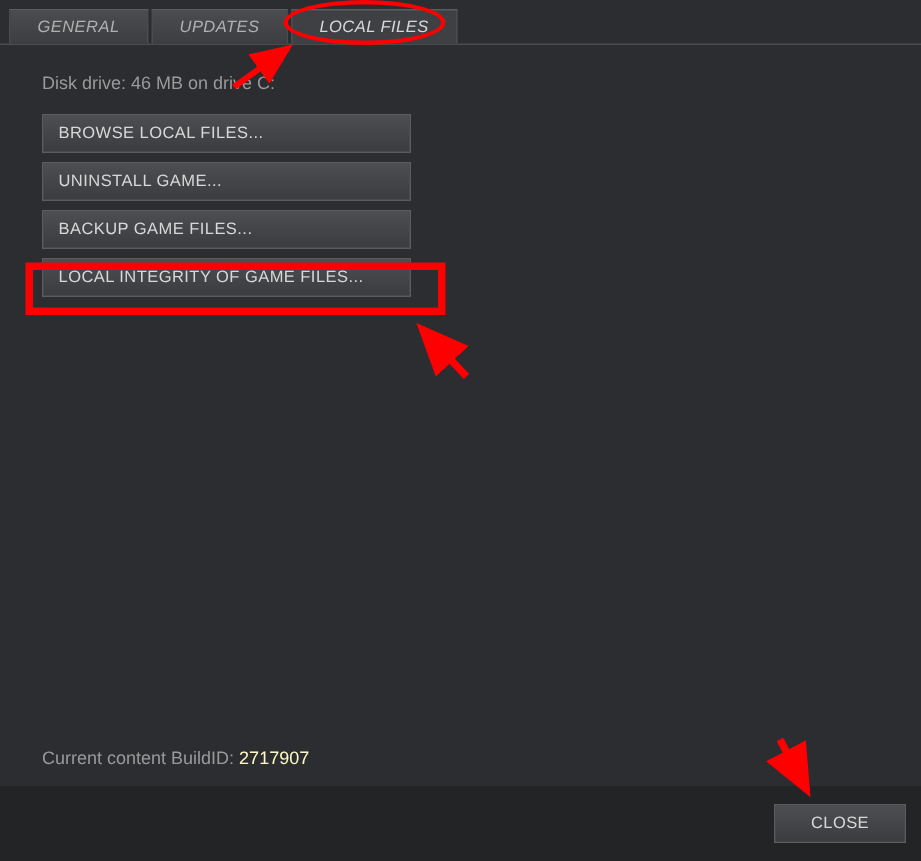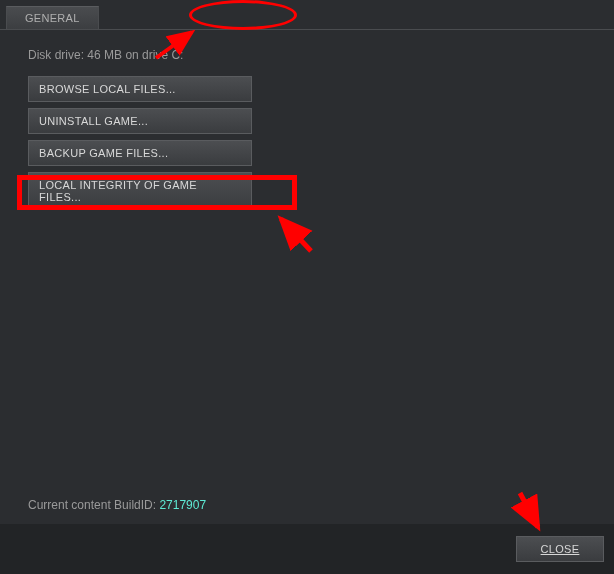--- a/index.html
+++ b/index.html
@@ -15,20 +15,21 @@
       font-size: 12px;
       color: #969696;
       overflow: hidden;
       position: relative;
     }
     .tabs-container {
       display: flex;
       padding: 6px 6px 0 6px;
       gap: 2px;
       border-bottom: 1px solid #4a4c4f;
+      font-style: italic;
     }
     .tab {
       padding: 5px 18px;
       font-size: 11px;
       color: #b0b0b0;
       cursor: pointer;
       background: linear-gradient(to bottom, #4a4c4f, #3c3e41);
       border-top: 1px solid #5a5c5f;
       border-left: 1px solid #4a4c4f;
       border-right: 1px solid #4a4c4f;
@@ -43,39 +44,39 @@
       font-size: 12px;
       color: #9a9a9a;
     }
     .actions {
       padding: 10px 0 0 28px;
       display: flex;
       flex-direction: column;
       gap: 6px;
     }
     .action-btn {
-      width: 224px;
+      width: 246px;
       padding: 6px 10px;
       text-align: left;
       font-size: 11px;
       color: #d8d8d8;
       background: linear-gradient(to bottom, #4c4e51, #3a3c3f);
       border: 1px solid #5a5c5f;
       cursor: pointer;
       letter-spacing: 0.3px;
     }
     .build-id {
       position: absolute;
       bottom: 62px;
       left: 28px;
       font-size: 12px;
       color: #9a9a9a;
     }
     .build-id-value {
-      color: #5eead4;
+      color: #fef9c3;
     }
     .footer {
       position: absolute;
       bottom: 0;
       left: 0;
       right: 0;
       height: 50px;
       background: #222426;
       display: flex;
       justify-content: flex-end;
@@ -85,21 +86,20 @@
     .close-btn {
       width: 88px;
       padding: 6px 0;
       text-align: center;
       font-size: 11px;
       color: #d8d8d8;
       background: linear-gradient(to bottom, #4c4e51, #3a3c3f);
       border: 1px solid #5a5c5f;
       cursor: pointer;
       letter-spacing: 0.3px;
-      text-decoration: underline;
     }
     
     .annotation {
       position: absolute;
       pointer-events: none;
     }
     .ring-circle {
       left: 189px;
       top: 0px;
       width: 108px;
@@ -120,20 +120,22 @@
       position: absolute;
       pointer-events: none;
       z-index: 100;
     }
   </style>
 </head>
 <body>
 
 <div class="tabs-container">
   <div class="tab">GENERAL</div>
+  <div class="tab">UPDATES</div>
+  <div class="tab active">LOCAL FILES</div>
 </div>
 
 <div class="disk-usage">
   <span>Disk drive:</span>
   <span>46 MB on drive C:</span>
 </div>
 
 <div class="actions">
   <button class="action-btn">BROWSE LOCAL FILES...</button>
   <button class="action-btn">UNINSTALL GAME...</button>

